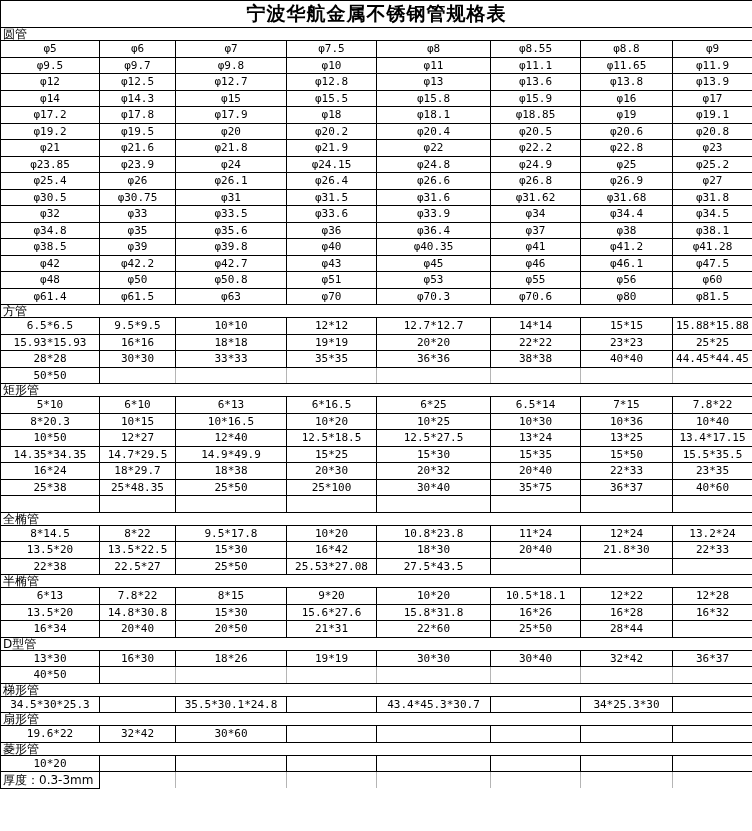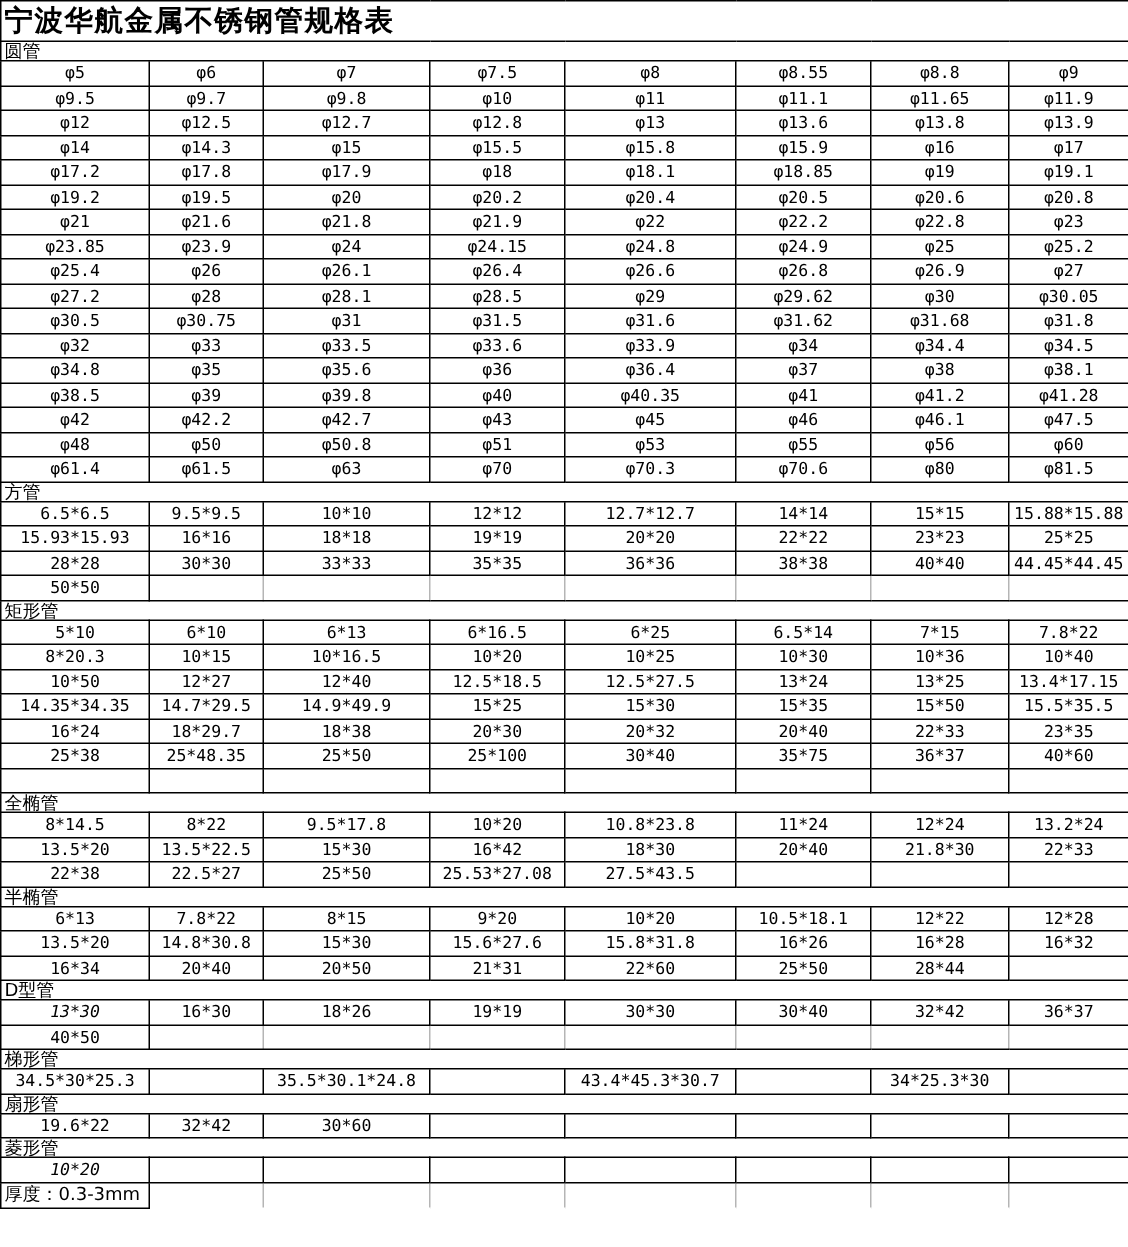--- a/index.html
+++ b/index.html
@@ -1,24 +1,24 @@
 <!DOCTYPE html>
 <html><head>
 <meta charset="utf-8">
 <style>
   html,body{margin:0;padding:0;background:#fff;}
   body{width:752px;font-family:"DejaVu Sans",sans-serif;color:#000;}
   table{border-collapse:collapse;table-layout:fixed;width:752px;}
   td{border:1px solid #000;padding:0 2px;white-space:nowrap;overflow:hidden;box-sizing:border-box;}
-  tr.title-row td{height:26px;text-align:left;font-family:"DejaVu Serif","DejaVu Sans",serif;font-size:19px;font-weight:bold;letter-spacing:1px;}
+  tr.title-row td{height:26px;text-align:center;font-family:"DejaVu Serif","DejaVu Sans",serif;font-size:19px;font-weight:bold;letter-spacing:1px;}
   tr.sec{height:13px;}
   tr.sec td{font-size:12px;line-height:12px;text-align:left;font-family:"DejaVu Sans",sans-serif;}
   tr.data{height:16.5px;}
   tr.data td{font-size:11px;line-height:15px;text-align:center;font-family:"DejaVu Sans Mono",monospace;}
-  td.la{text-align:left;font-style:italic;}
+  td.la{text-align:left;}
   td.g{border-left-color:#b5b5b5;border-right-color:#b5b5b5;}
   tr.data td.g:last-child{border-right-color:#000;}
   tr.foot{height:17px;}
   tr.foot td{font-size:12px;line-height:15px;text-align:left;font-family:"DejaVu Sans",sans-serif;margin-left:32px;}
   tr.foot td.fg{border-left-color:#b5b5b5;border-right-color:#b5b5b5;border-bottom-color:#fff;}
 </style>
 </head>
 <body>
 
 <table>
@@ -125,30 +125,20 @@
         <td>φ25.4</td>
         <td>φ26</td>
         <td>φ26.1</td>
         <td>φ26.4</td>
         <td>φ26.6</td>
         <td>φ26.8</td>
         <td>φ26.9</td>
         <td>φ27</td>
       </tr>
       <tr class="data">
-        <td>φ27.2</td>
-        <td>φ28</td>
-        <td>φ28.1</td>
-        <td>φ28.5</td>
-        <td>φ29</td>
-        <td>φ29.62</td>
-        <td>φ30</td>
-        <td>φ30.05</td>
-      </tr>
-      <tr class="data">
         <td>φ30.5</td>
         <td>φ30.75</td>
         <td>φ31</td>
         <td>φ31.5</td>
         <td>φ31.6</td>
         <td>φ31.62</td>
         <td>φ31.68</td>
         <td>φ31.8</td>
       </tr>
       <tr class="data">

